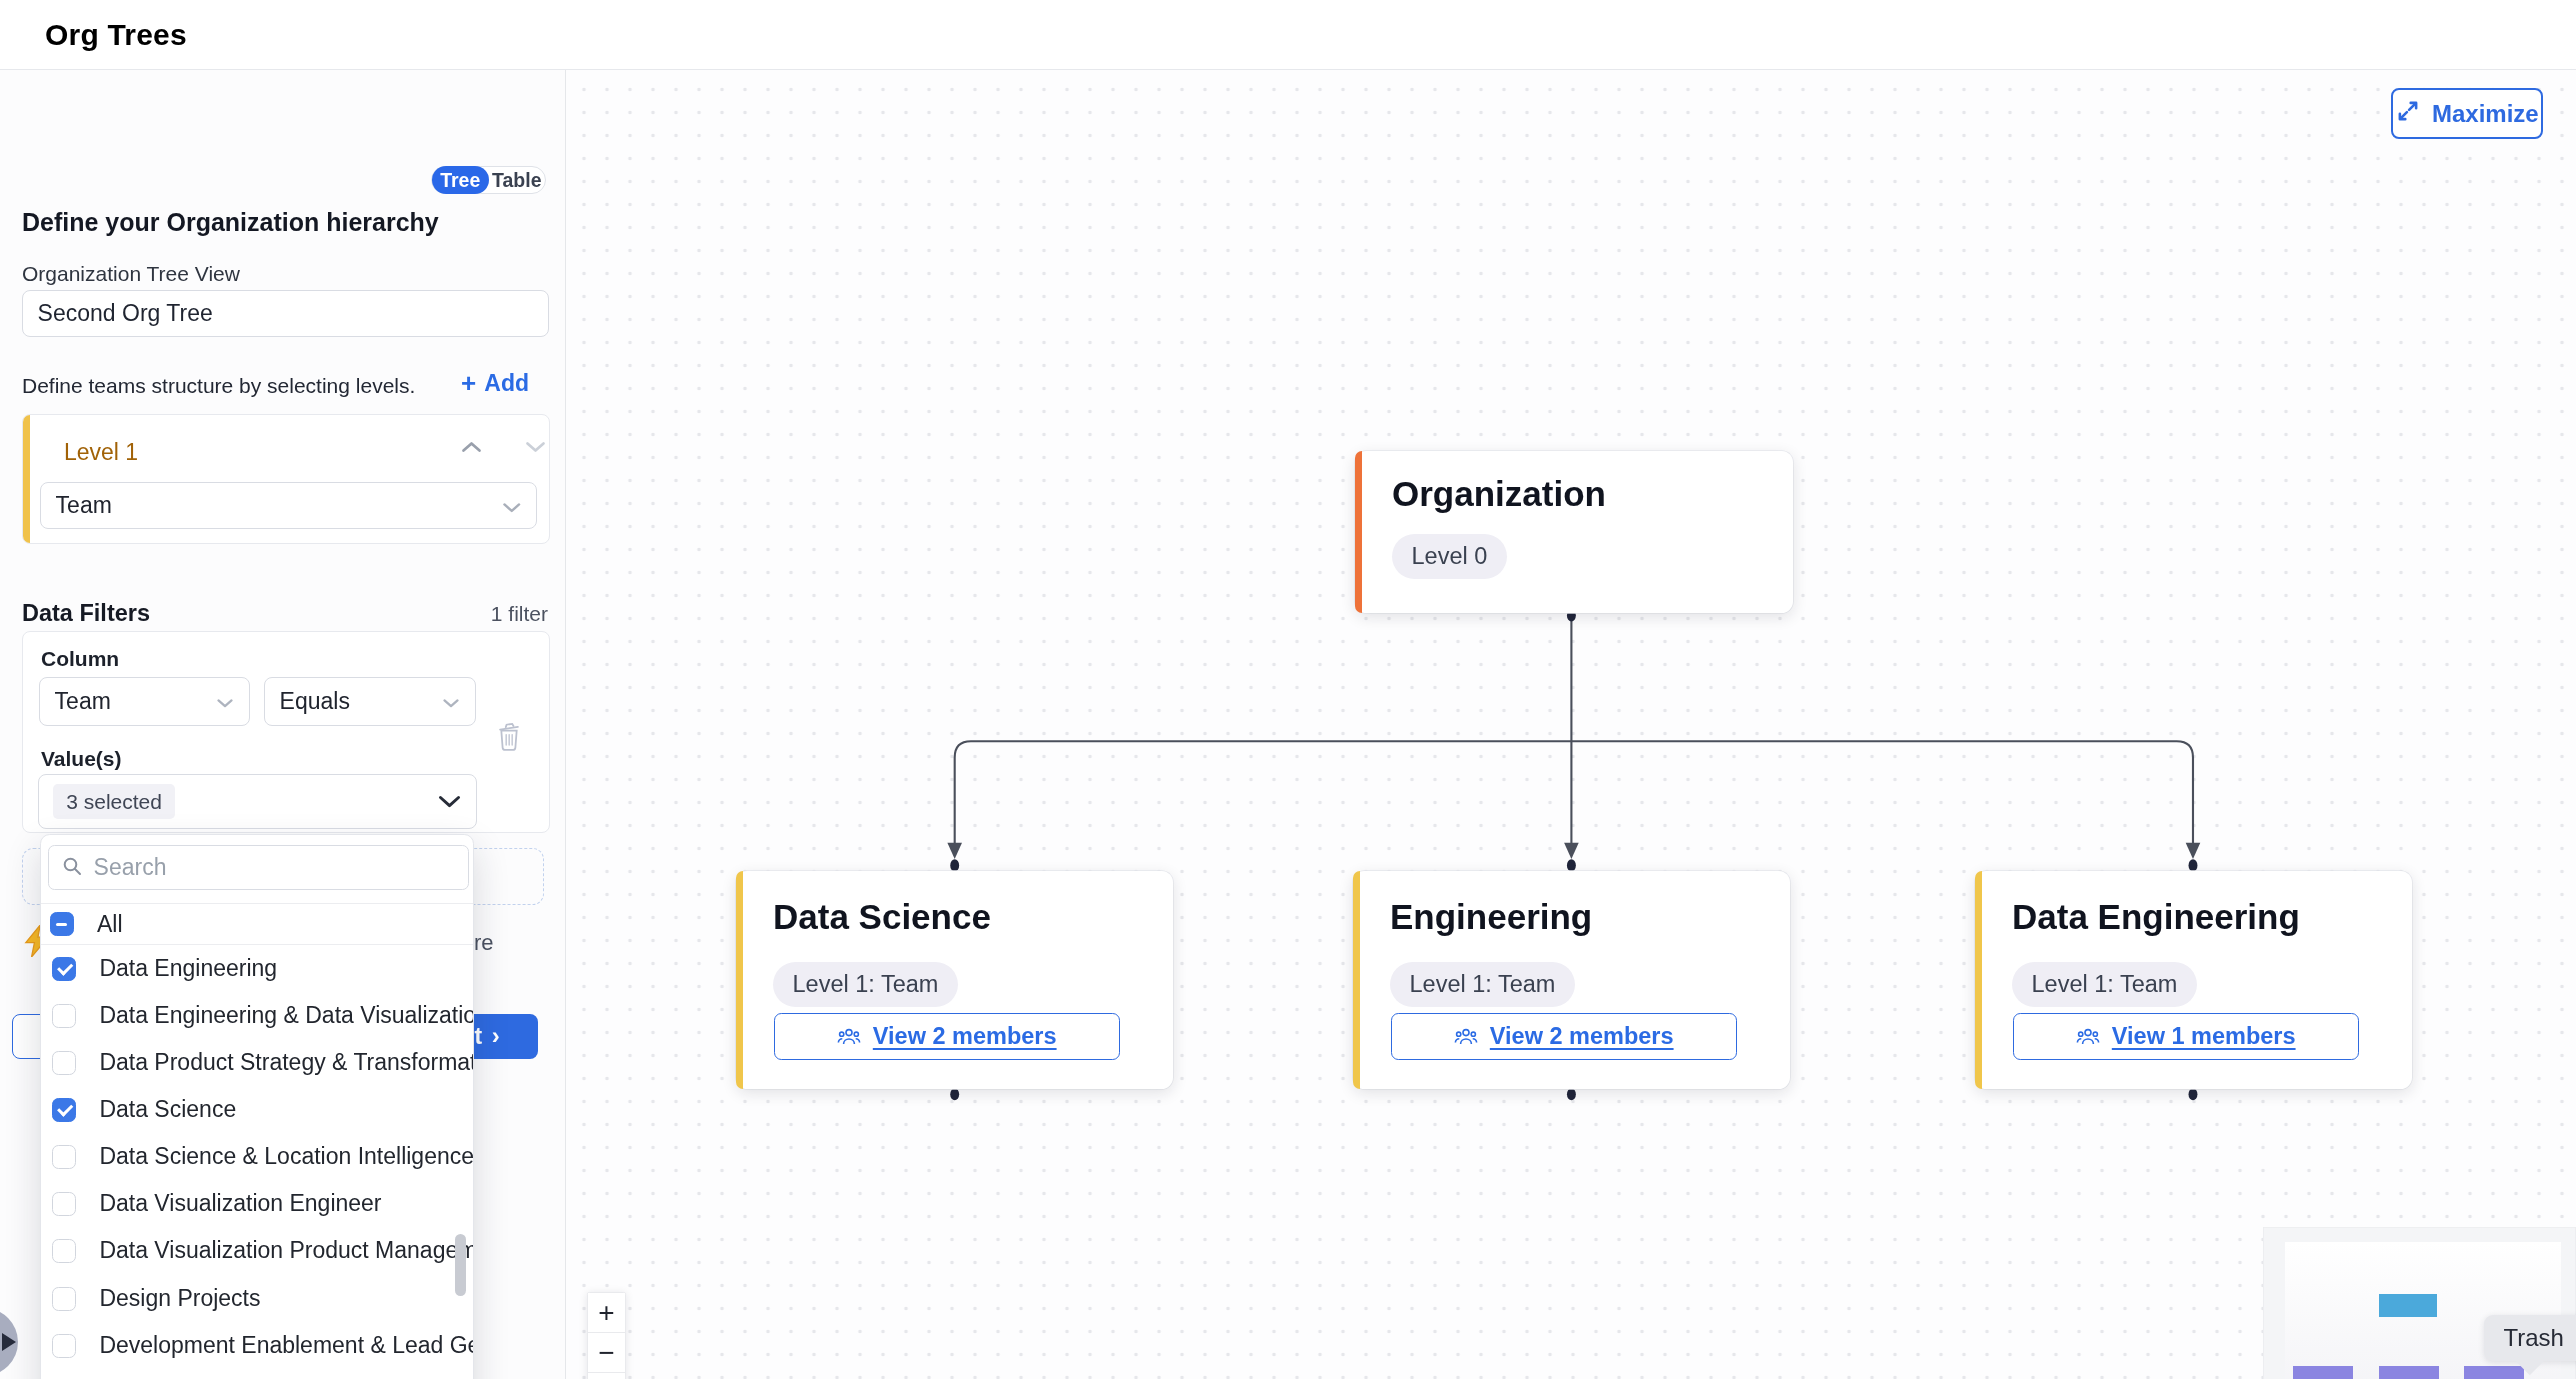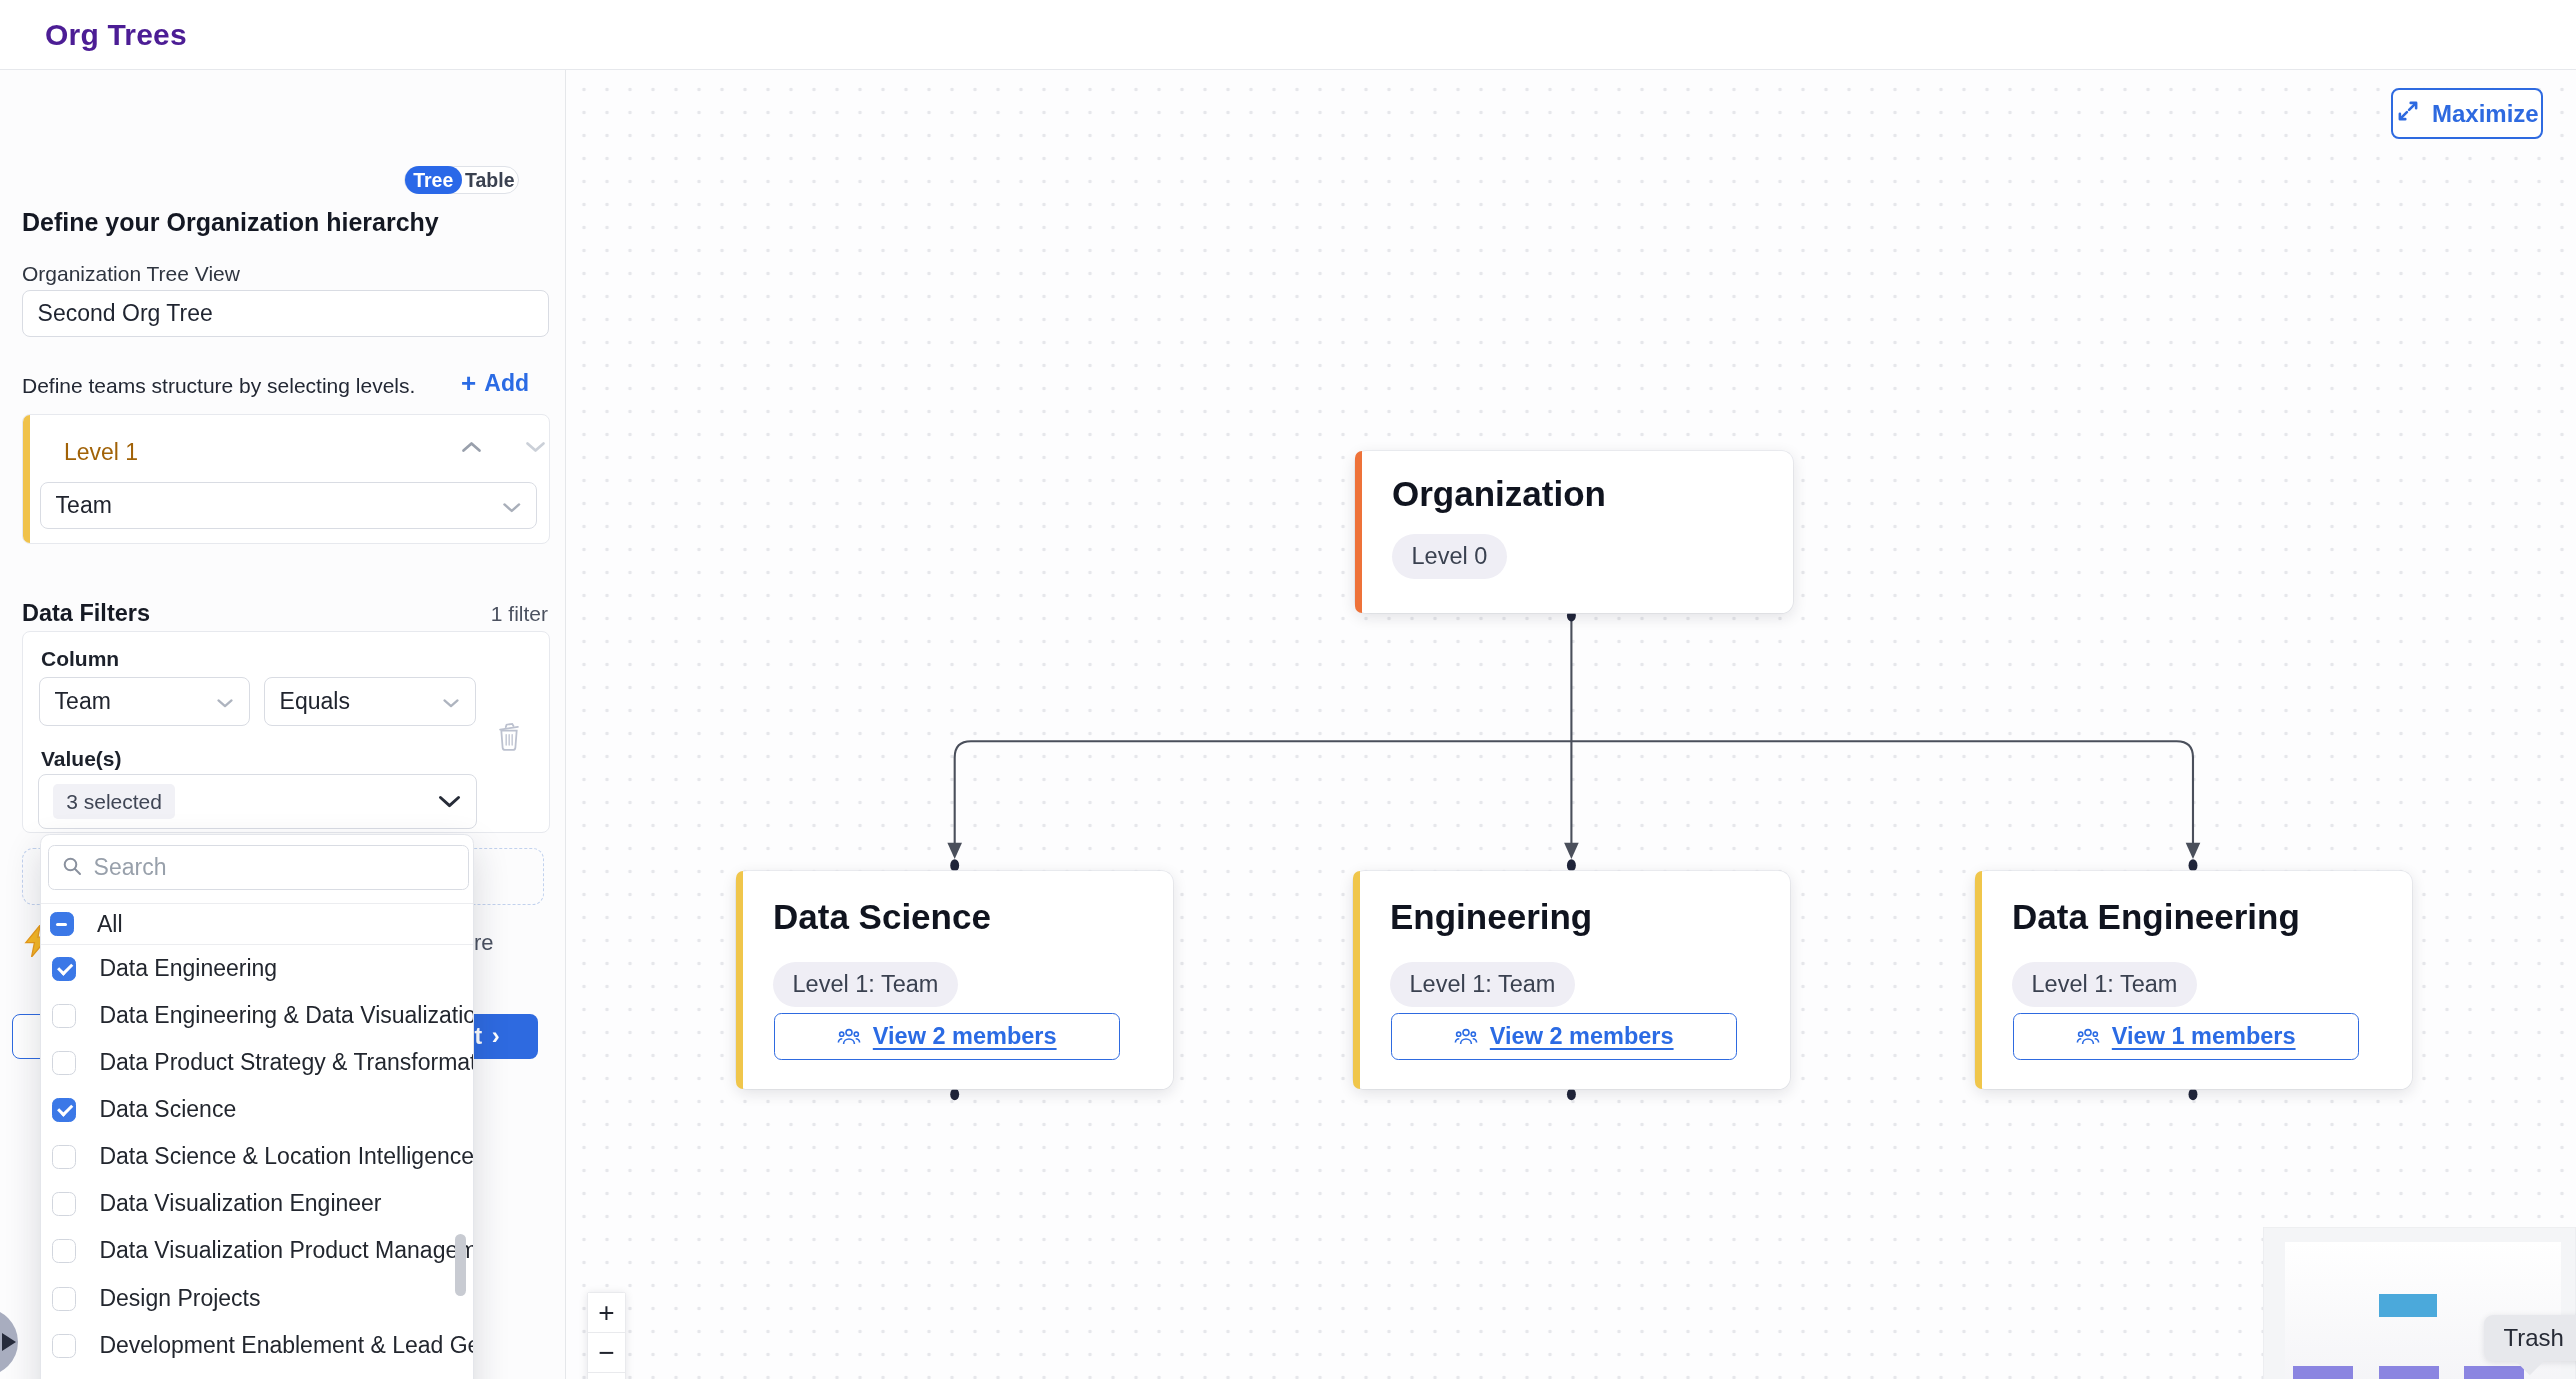--- a/index.html
+++ b/index.html
@@ -1,26 +1,26 @@
 <!DOCTYPE html>
 <html style="font-size:13px"><head>
 <meta charset="utf-8">
 <style>
   * { margin:0; padding:0; box-sizing:border-box; font-family:"Liberation Sans", sans-serif; }
   html,body { width:2576px; height:1380px; overflow:hidden; background:#fff; }
   #stage { position:relative; width:2576px; height:1380px; background:#fff; }
 
   
   #header { position:absolute; left:0; top:0; width:2576px; height:70px; background:#fff; border-bottom:0.8px solid #E6E8EC; z-index:20; }
-  #page-title { position:absolute; left:45px; top:0; height:70px; line-height:70px; font-size:30px; font-weight:700; color:#4c1d95; letter-spacing:0.2px; }
+  #page-title { position:absolute; left:45px; top:0; height:70px; line-height:70px; font-size:30px; font-weight:700; color:#000000; letter-spacing:0.2px; }
 
   
   #sidebar { position:absolute; left:0; top:70px; width:566px; height:1310px; background:#FCFCFD; border-right:0.8px solid #E5E7EA; z-index:10; }
 
-  .seg-toggle { position:absolute; left:404px; top:96px; width:115px; height:28px; border:1.2px solid #DFE2E8; background:#fff; border-radius:14.6px; display:flex; align-items:center; }
+  .seg-toggle { position:absolute; left:431px; top:96px; width:115px; height:28px; border:1.2px solid #DFE2E8; background:#fff; border-radius:14.6px; display:flex; align-items:center; }
   .seg-opt { flex:1; height:100%; display:flex; align-items:center; justify-content:center; font-size:19.5px; font-weight:700; color:#3A4150; border-radius:14px; }
   .seg-opt.active { background:#2A68E8; color:#fff; margin:0; height:28px; }
 
   .side-heading { position:absolute; left:22px; top:138px; font-size:25px; font-weight:700; color:#141823; }
   .field-label { position:absolute; left:22px; top:192px; font-size:21px; color:#2F3540; }
   .text-input { position:absolute; left:22px; top:220px; width:527px; height:47px; border:1.6px solid #D9DCE3; border-radius:8px; background:#fff; font-size:23px; color:#1F2430; padding:0 14.6px; outline:none; }
 
   .levels-hint { position:absolute; left:22px; top:304px; font-size:21px; color:#232834; }
   .add-btn { position:absolute; right:36px; top:300px; display:flex; align-items:center; gap:8px; color:#2B6BE4; font-size:23px; font-weight:650; cursor:pointer; }
   .add-plus { font-size:26px; font-weight:700; line-height:23px; }

